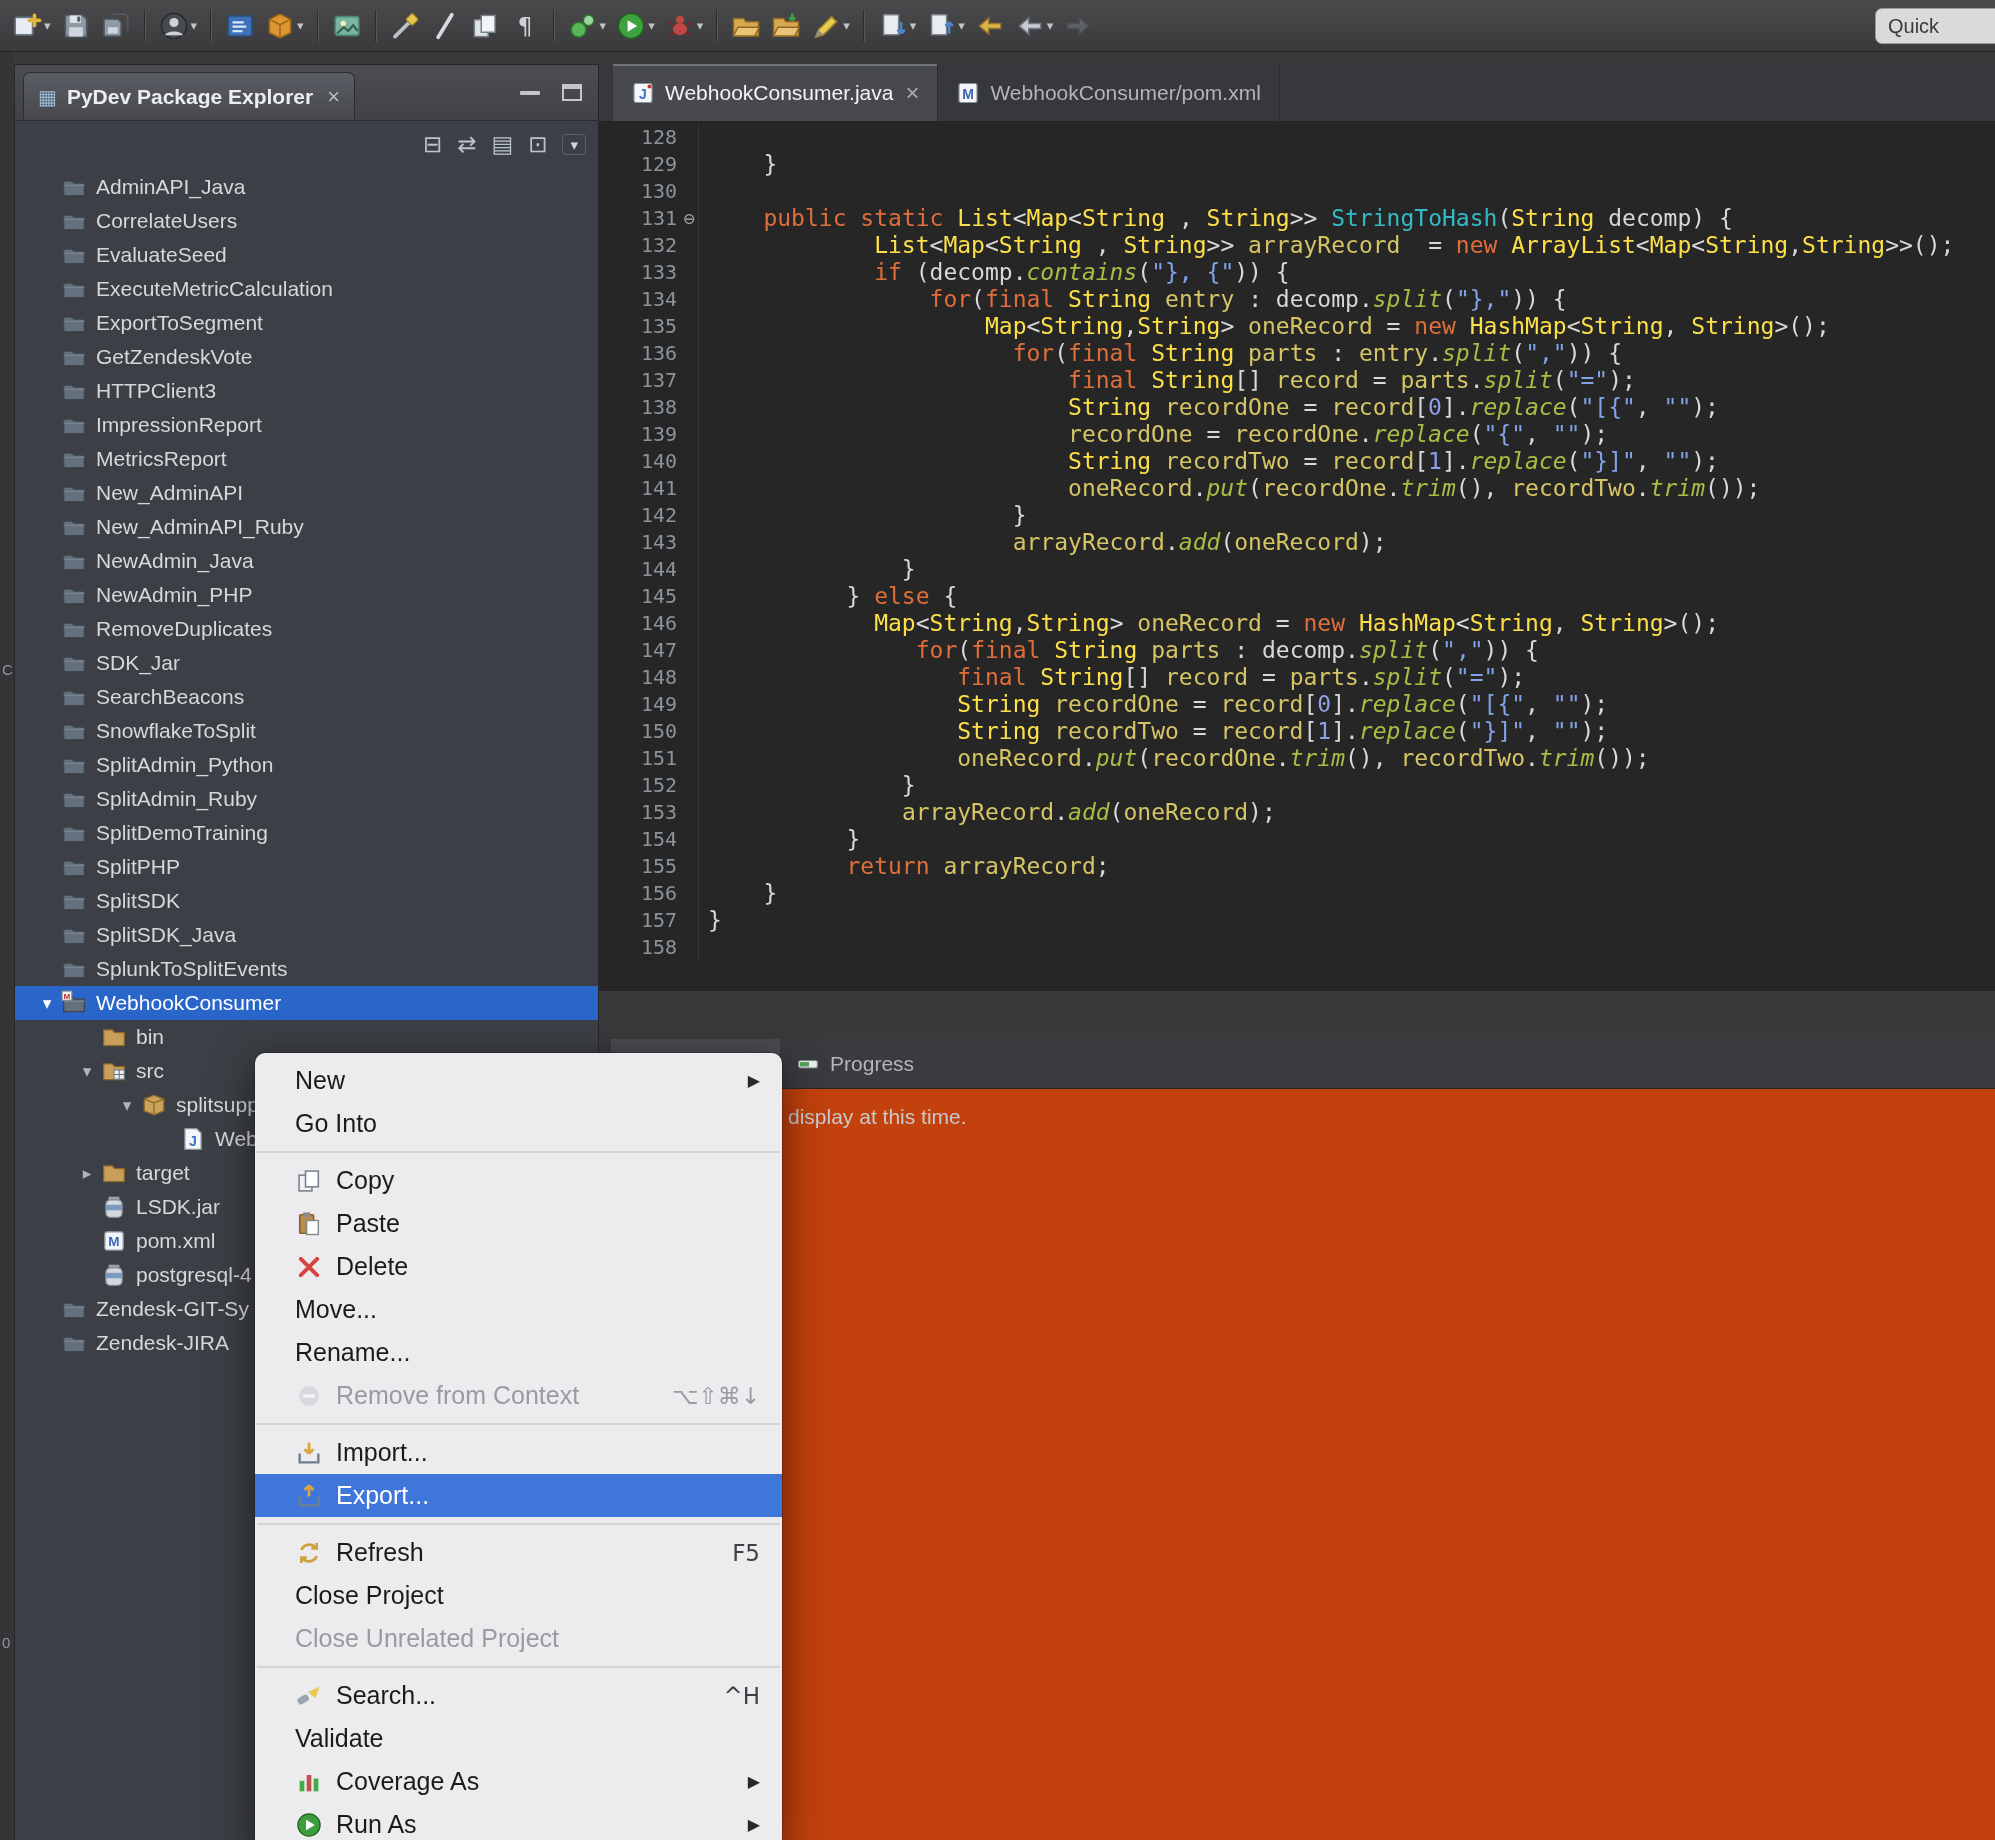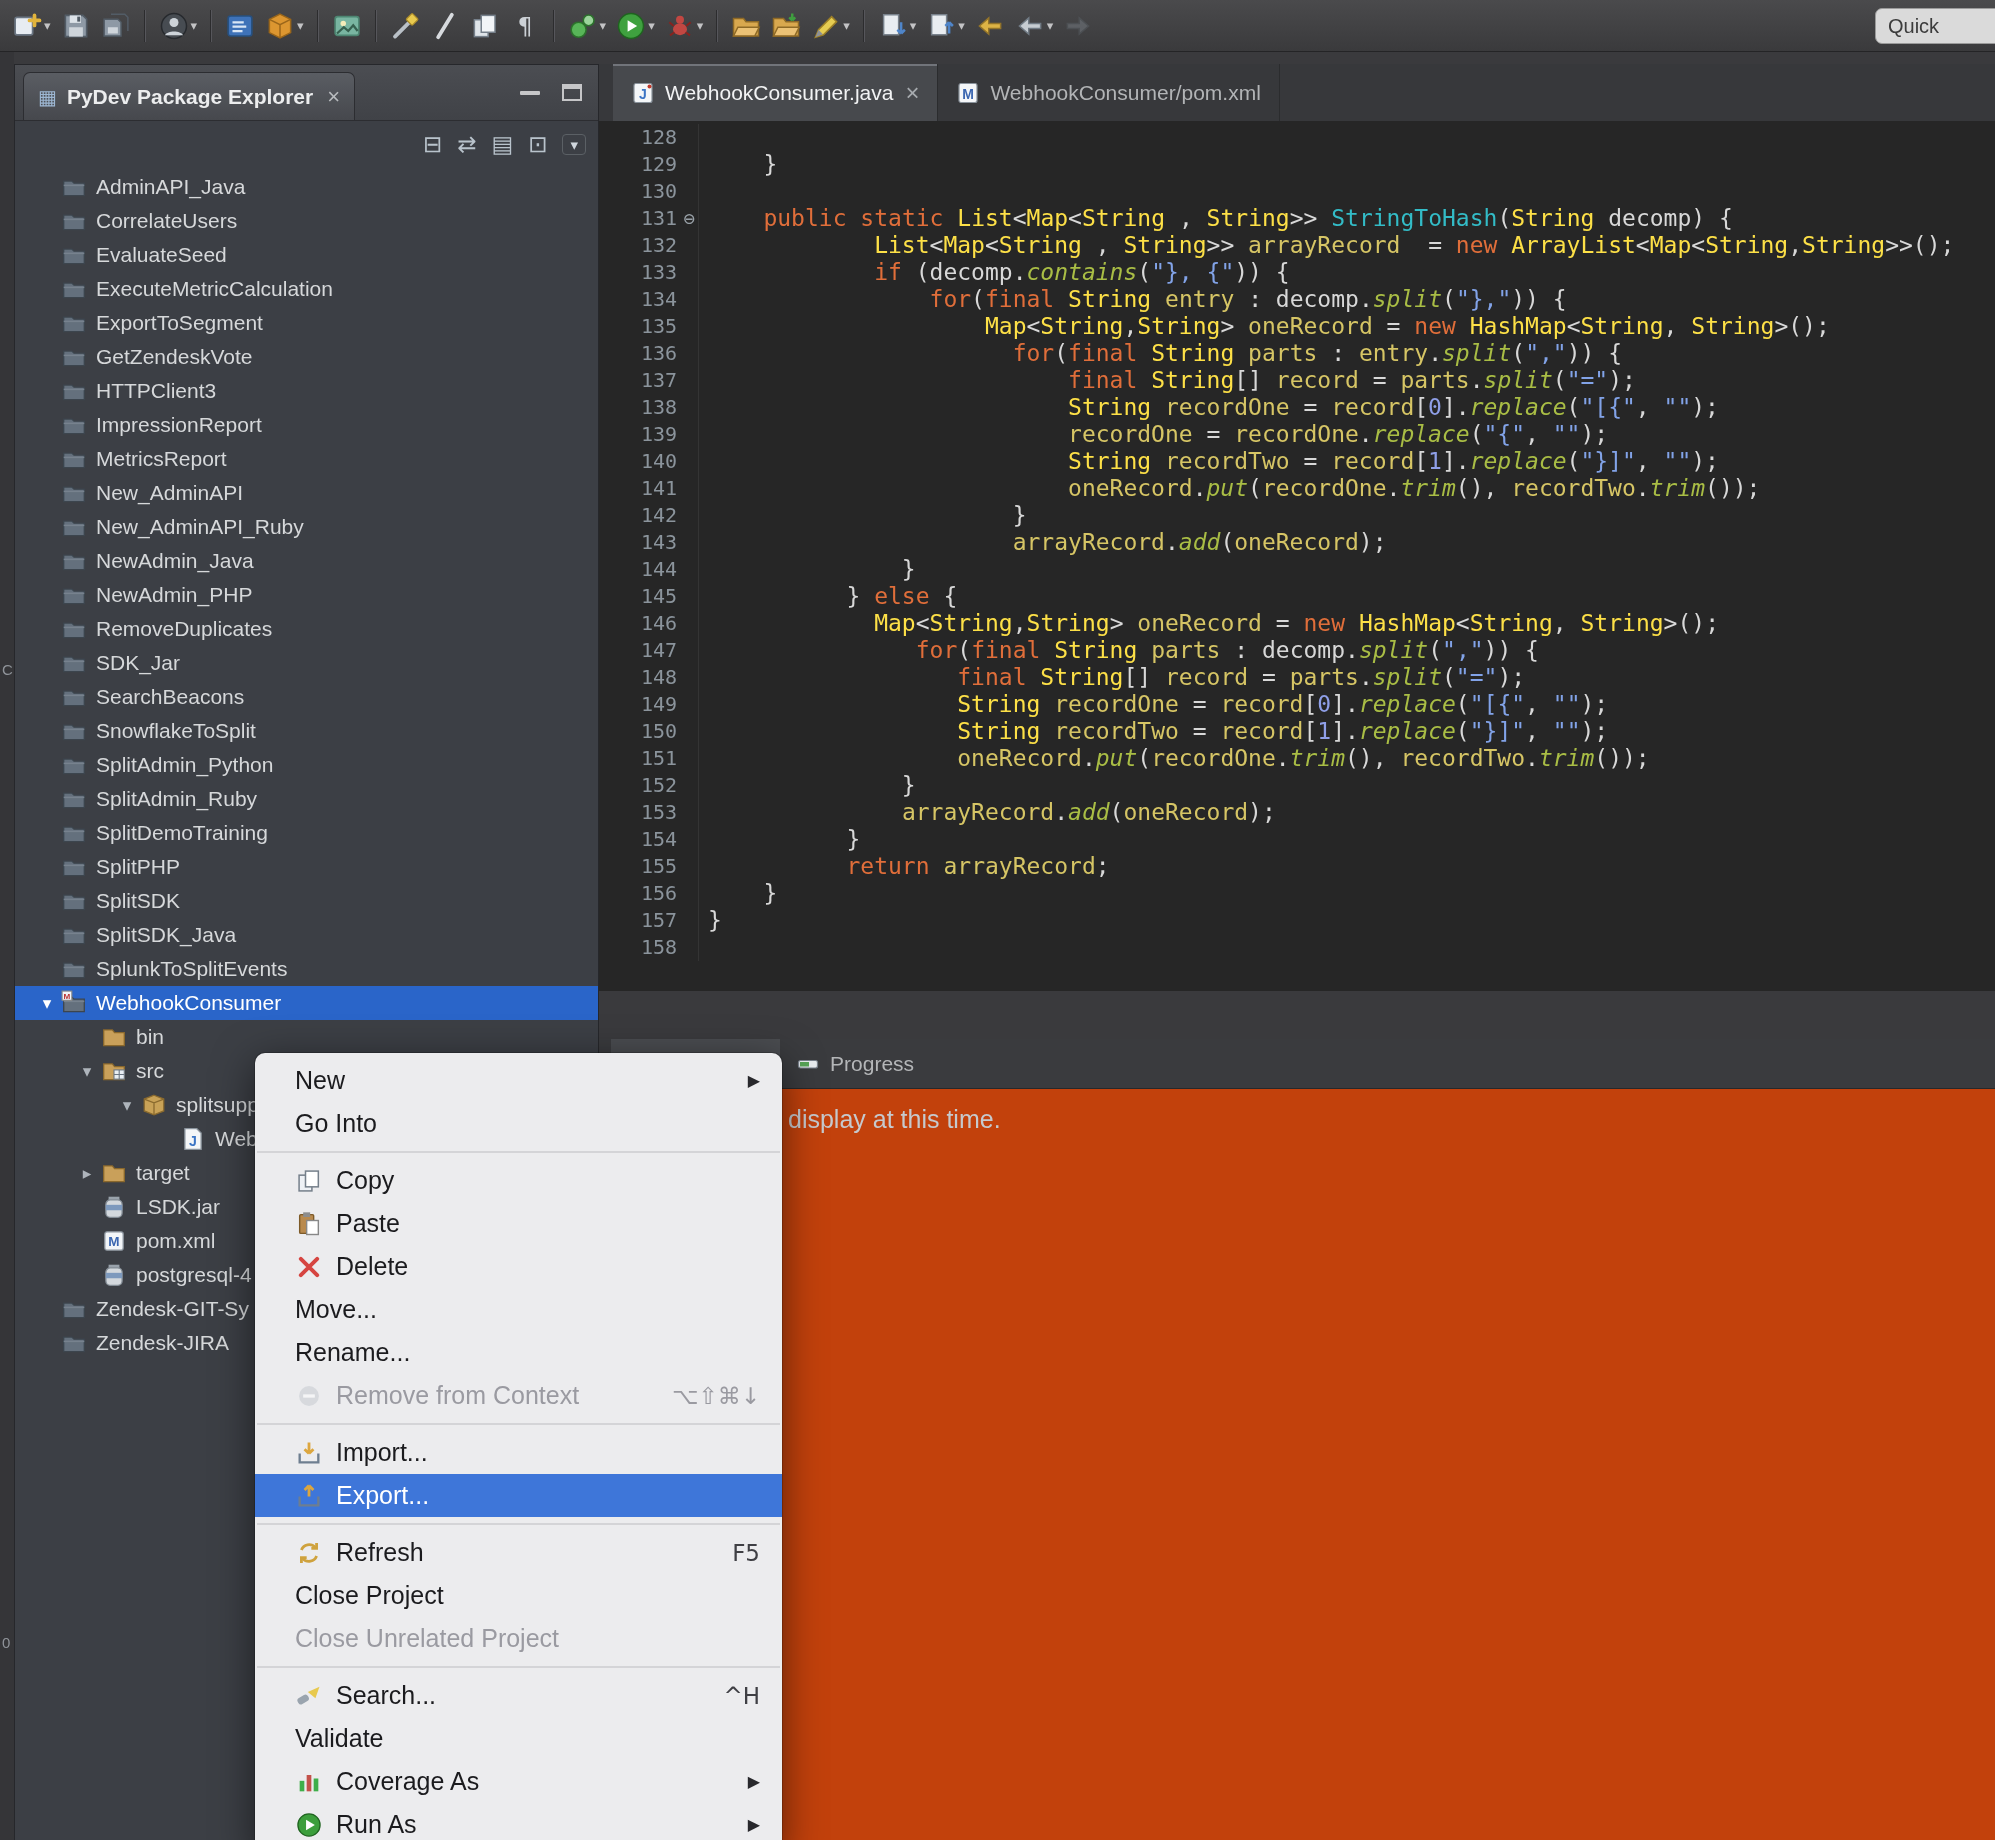--- a/index.html
+++ b/index.html
@@ -90,21 +90,21 @@
   .tk-s { color: #82a3e8; }
   .tk-d { color: #8f9fe8; }
   .tk-p { color: #d8d8d8; }
 
   
   .console { position: absolute; left: 599px; top: 991px; right: 0; bottom: 0; background: #c2410c; margin-top: 48px; }
   .c-tabbar { height: 50px; background: #3a3b3e; border-bottom: 1px solid #27282a; display: flex; align-items: stretch; padding-left: 12px; }
   .ctab { display: flex; align-items: center; gap: 10px; padding: 0 16px; font-size: 21px; color: #b4b6b8; white-space: nowrap; }
   .ctab.active { background: #4a4c50; color: #eef0f2; }
   .c-body { position: relative; height: calc(100% - 50px); }
-  .cmsg { position: absolute; left: 189px; top: 16px; font-size: 25px; color: #c6c9cd; }
+  .cmsg { position: absolute; left: 189px; top: 16px; font-size: 21px; color: #c6c9cd; }
 
   
   .cmenu {
     position: absolute; left: 255px; top: 1053px; width: 527px;
     background: #ececee; border-radius: 10px;
     box-shadow: 0 10px 40px rgba(0,0,0,.55), 0 0 0 1px rgba(0,0,0,.18);
     padding: 6px 0; z-index: 60; font-size: 25px; color: #1b1b1e;
   }
   .mi { display: flex; align-items: center; height: 43px; padding: 0 22px 0 40px; white-space: nowrap; }
   .mic { width: 28px; height: 28px; flex: 0 0 28px; margin-right: 13px; }

